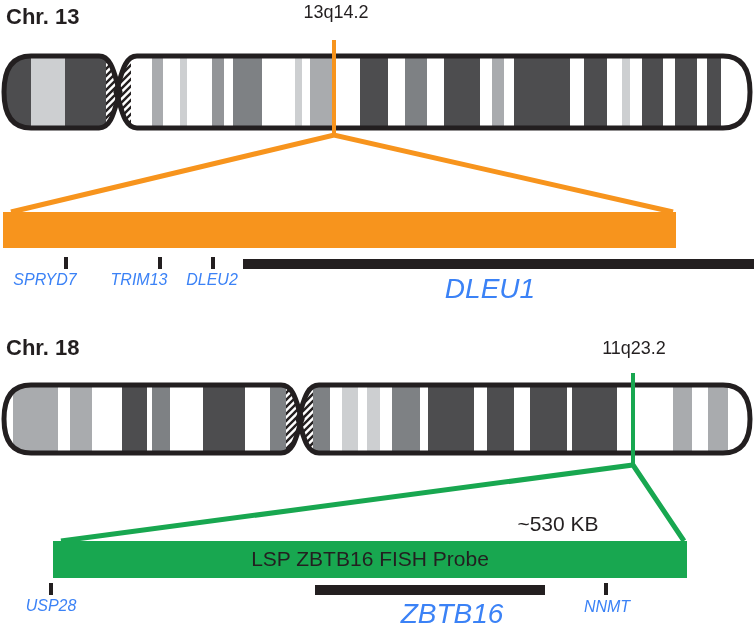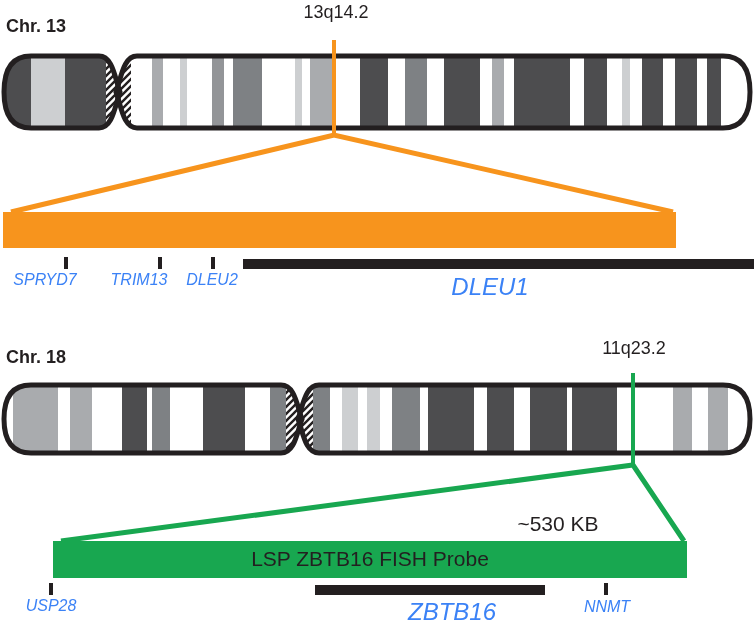--- a/index.html
+++ b/index.html
@@ -1,28 +1,28 @@
 <!DOCTYPE html>
 <html><head>
 <meta charset="utf-8">
 <style>
   html,body{margin:0;padding:0;background:#fff;}
   #stage{position:relative;width:754px;height:631px;background:#fff;overflow:hidden;
          font-family:"Liberation Sans","DejaVu Sans",sans-serif;color:#231F20;}
   #fig{position:absolute;left:0;top:0;}
   .lbl{position:absolute;white-space:nowrap;line-height:1.15;color:#231F20;}
-  .title{font-size:18px;font-weight:bold;margin-top:12px;}
+  .title{font-size:22px;font-weight:bold;}
   .ctr{transform:translateX(-50%);}
   .cyto{font-size:18px;}
   .kb{font-size:21px;}
   .probe-name{font-size:21px;}
   .gene-label{position:absolute;white-space:nowrap;transform:translateX(-50%);
               font-style:italic;color:#3b82f6;line-height:1.1;}
   .gene-label.sm{font-size:16px;}
-  .gene-label.lg{font-size:24px;font-style:italic;}
+  .gene-label.lg{font-size:28px;font-style:italic;}
   
   #chr13-title{left:6px;top:4px;}
   #chr13-cyto{left:336px;top:2px;}
   #chr13-kb{left:332px;top:178px;}
   #chr13-probe{left:340px;top:218px;}
   #chr11-title{left:6px;top:335px;}
   #chr11-cyto{left:634px;top:338px;}
   #chr11-kb{left:558px;top:512px;}
   #chr11-probe{left:370px;top:547px;}
 </style>

